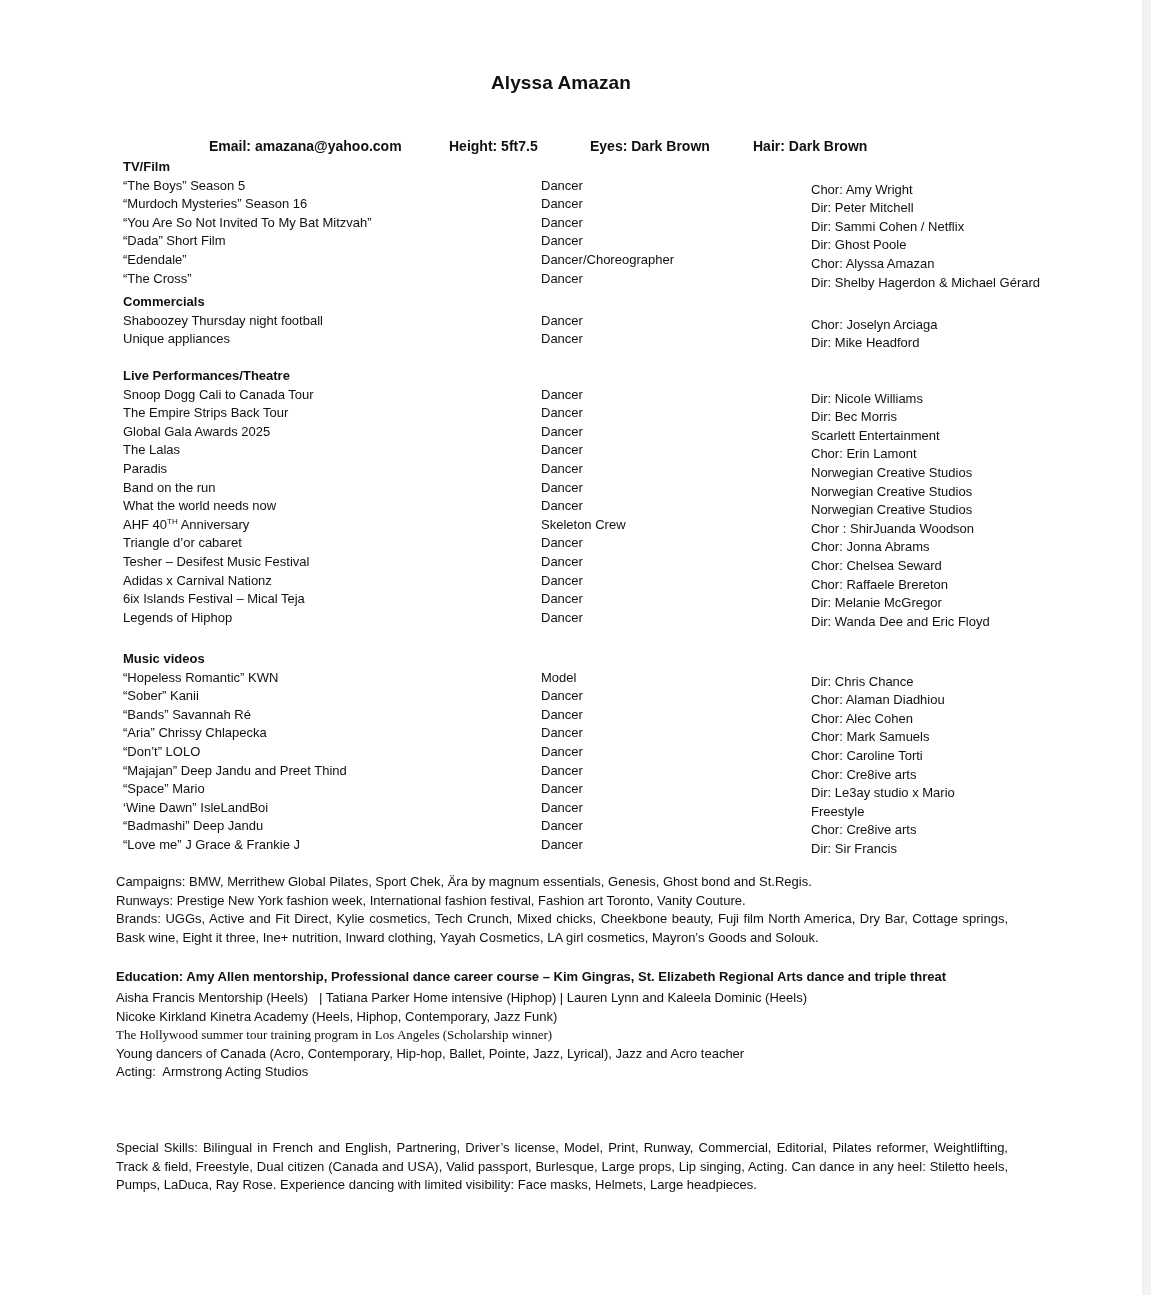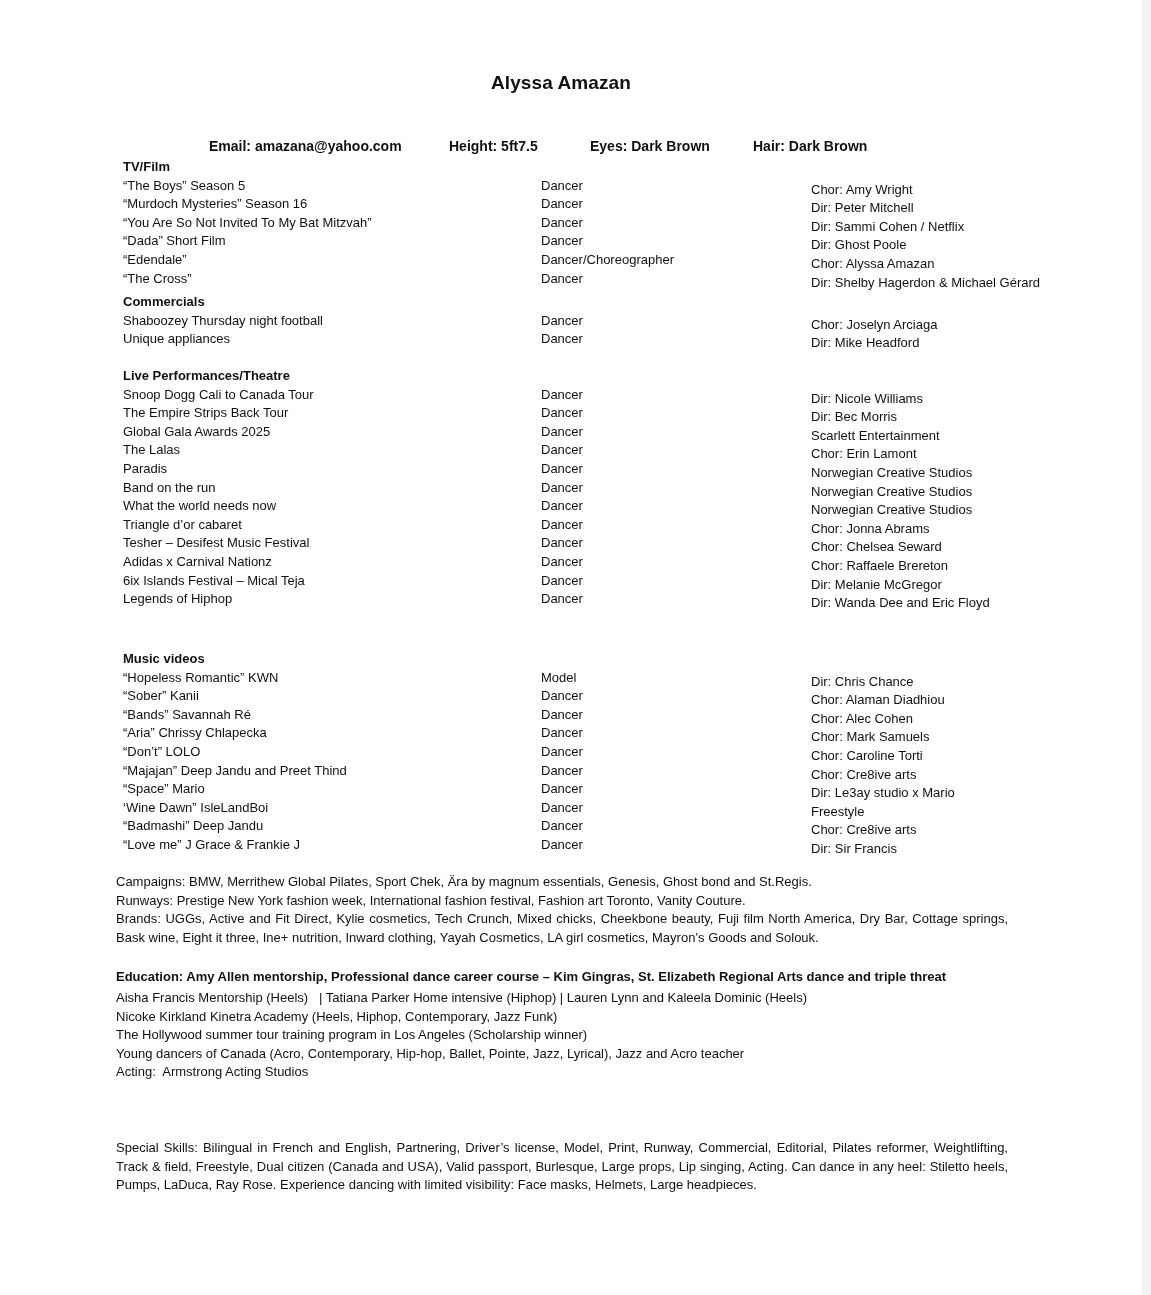--- a/index.html
+++ b/index.html
@@ -138,20 +138,25 @@
           <span class="c1">Band on the run</span>
           <span class="c2">Dancer</span>
           <span class="c3">Norwegian Creative Studios</span>
         </div>
         <div class="row">
           <span class="c1">What the world needs now</span>
           <span class="c2">Dancer</span>
           <span class="c3">Norwegian Creative Studios</span>
         </div>
         <div class="row">
+          <span class="c1"><span>AHF 40</span><sup>TH</sup><span style="white-space: pre;"> Anniversary</span></span>
+          <span class="c2">Skeleton Crew</span>
+          <span class="c3">Chor : ShirJuanda Woodson</span>
+        </div>
+        <div class="row">
           <span class="c1">Triangle d’or cabaret</span>
           <span class="c2">Dancer</span>
           <span class="c3">Chor: Jonna Abrams</span>
         </div>
         <div class="row">
           <span class="c1">Tesher – Desifest Music Festival</span>
           <span class="c2">Dancer</span>
           <span class="c3">Chor: Chelsea Seward</span>
         </div>
         <div class="row">
@@ -232,21 +237,21 @@
     <div class="line"><b>Campaigns:</b><span> BMW, Merrithew Global Pilates, Sport Chek, Ära by magnum essentials, Genesis, Ghost bond and St.Regis.</span></div>
     <div class="line"><b>Runways:</b><span> Prestige New York fashion week, International fashion festival, Fashion art Toronto, Vanity Couture.</span></div>
     <div class="justify"><b>Brands:</b><span> UGGs, Active and Fit Direct, Kylie cosmetics, Tech Crunch, Mixed chicks, Cheekbone beauty, Fuji film North America, Dry Bar,  Cottage springs, Bask wine, Eight it three, Ine+ nutrition, Inward clothing, Yayah Cosmetics, LA girl cosmetics, Mayron’s Goods and Solouk.</span></div>
   </div>
 
   <div class="para" style="top:968px; width:920px">
     <div class="line" style="font-weight:bold; height:21px">Education: Amy Allen mentorship, Professional dance career course – Kim Gingras, St. Elizabeth Regional Arts dance and triple threat</div>
     <div id="train-lines">
         <div class="line" style="white-space: pre;">Aisha Francis Mentorship (Heels)   | Tatiana Parker Home intensive (Hiphop) | Lauren Lynn and Kaleela Dominic (Heels)</div>
         <div class="line" style="white-space: pre;">Nicoke Kirkland Kinetra Academy (Heels, Hiphop, Contemporary, Jazz Funk)</div>
-        <div class="line" style="white-space: pre;">The Hollywood summer tour training program in Los Angeles (Scholarship winner)</div>
+        <div class="line" style="white-space: pre; font-family: Liberation Serif, serif;">The Hollywood summer tour training program in Los Angeles (Scholarship winner)</div>
         <div class="line" style="white-space: pre;">Young dancers of Canada (Acro, Contemporary, Hip-hop, Ballet, Pointe, Jazz, Lyrical), Jazz and Acro teacher</div>
       </div>
     <div class="line"><b>Acting:</b><span style="white-space:pre">  Armstrong Acting Studios</span></div>
   </div>
 
   <div class="para justify" style="top:1139px">
     <b>Special Skills:</b><span> Bilingual in French and English, Partnering, Driver’s license, Model, Print, Runway, Commercial, Editorial, Pilates reformer, Weightlifting, Track &amp; field, Freestyle, Dual citizen (Canada and USA), Valid passport, Burlesque, Large props, Lip singing, Acting. Can dance in any heel: Stiletto heels, Pumps, LaDuca, Ray Rose. Experience dancing with limited visibility: Face masks, Helmets, Large headpieces.</span>
   </div>
 </div>
 

